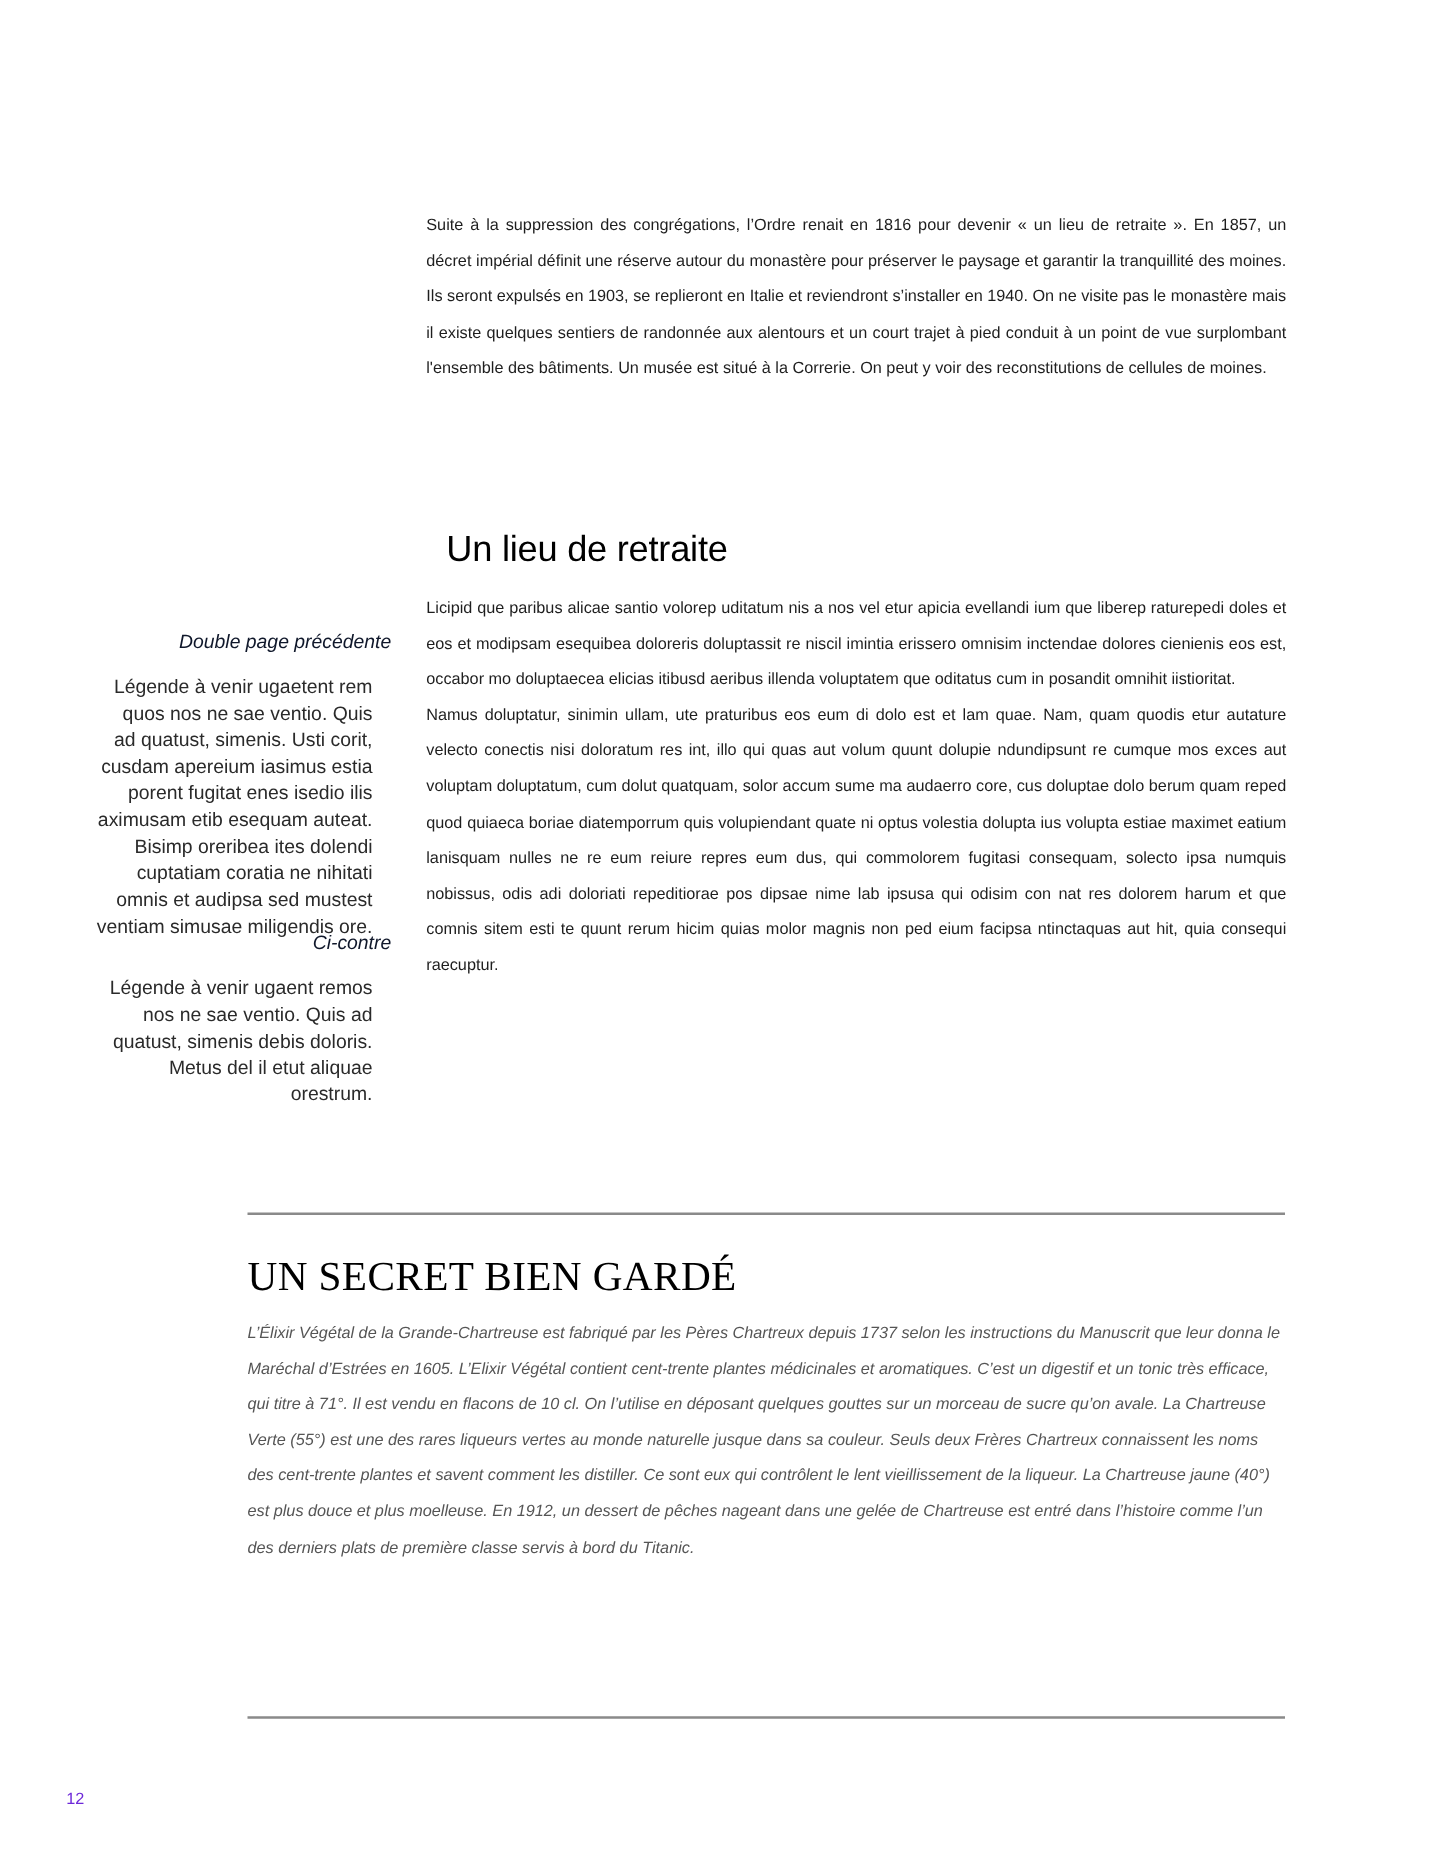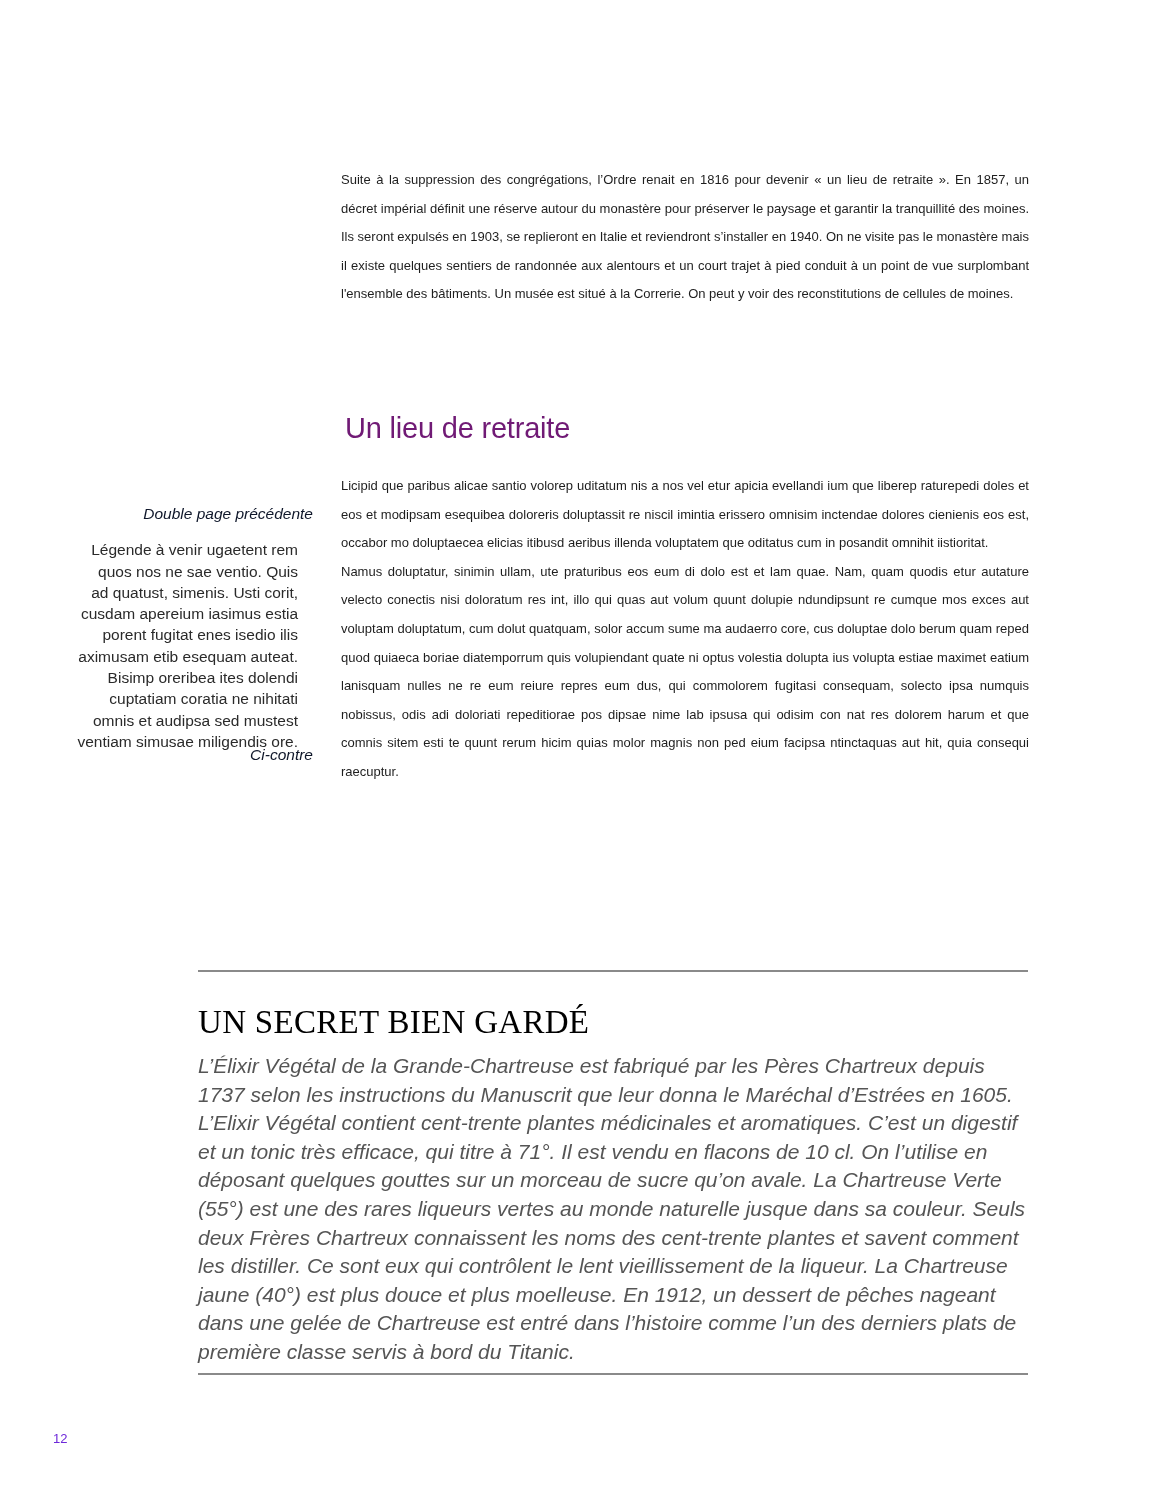--- a/index.html
+++ b/index.html
@@ -29,23 +29,23 @@
     }
     .intro p, .body-text p {
       margin: 0;
     }
     .subheading {
       position: absolute;
       left: 341px;
       top: 408px;
       font-size: 29px;
       font-weight: 300;
-      color: #701a75;
+      color: #000000;
       letter-spacing: -0.2px;
-      margin: 4px;
+      margin: 16px;
     }
     .body-text {
       top: 472px;
     }
     .sidebar {
       position: absolute;
       left: 62px;
       width: 251px;
       text-align: right;
       font-size: 15.5px;
@@ -84,21 +84,21 @@
       letter-spacing: 0.3px;
       color: #000000;
     }
     .box-text {
       position: absolute;
       left: 198px;
       top: 1052px;
       width: 830px;
       margin: 0;
       font-style: italic;
-      font-size: 21px;
+      font-size: 13px;
       line-height: 28.6px;
       color: #555555;
     }
     .page-number {
       position: absolute;
       left: 53px;
       top: 1431px;
       font-size: 13px;
       color: #6d28d9;
     }
@@ -117,20 +117,21 @@
   <p>Namus doluptatur, sinimin ullam, ute praturibus eos eum di dolo est et lam quae. Nam, quam quodis etur autature velecto conectis nisi doloratum res int, illo qui quas aut volum quunt dolupie ndundipsunt re cumque mos exces aut voluptam doluptatum, cum dolut quatquam, solor accum sume ma audaerro core, cus doluptae dolo berum quam reped quod quiaeca boriae diatemporrum quis volupiendant quate ni optus volestia dolupta ius volupta estiae maximet eatium lanisquam nulles ne re eum reiure repres eum dus, qui commolorem fugitasi consequam, solecto ipsa numquis nobissus, odis adi doloriati repeditiorae pos dipsae nime lab ipsusa qui odisim con nat res dolorem harum et que comnis sitem esti te quunt rerum hicim quias molor magnis non ped eium facipsa ntinctaquas aut hit, quia consequi raecuptur.</p>
 </div>
 
 <div class="sidebar sidebar-1">
   <p class="cap-title">Double page précédente</p>
   <p class="cap-text">Légende à venir  ugaetent rem quos nos ne sae ventio. Quis ad quatust, simenis. Usti corit, cusdam apereium iasimus estia porent fugitat enes isedio ilis aximusam etib esequam auteat. Bisimp oreribea ites dolendi cuptatiam coratia ne nihitati omnis et audipsa sed mustest ventiam simusae miligendis ore.</p>
 </div>
 
 <div class="sidebar sidebar-2">
   <p class="cap-title">Ci-contre</p>
+  <p class="cap-text">Légende à venir  ugaent remos nos ne sae ventio. Quis ad quatust, simenis debis doloris. Metus del il etut aliquae orestrum.</p>
 </div>
 
 <div class="rule rule-top"></div>
 
 <h2 class="box-title">UN SECRET BIEN GARDÉ</h2>
 <p class="box-text">L’Élixir Végétal de la Grande-Chartreuse est fabriqué par les Pères Chartreux depuis 1737 selon les instructions du Manuscrit que leur donna le Maréchal d’Estrées en 1605. L’Elixir Végétal contient cent-trente plantes médicinales et aromatiques. C’est un digestif et un tonic très efficace, qui titre à 71°. Il est vendu en flacons de 10 cl. On l’utilise en déposant quelques gouttes sur un morceau de sucre qu’on avale. La Chartreuse Verte (55°) est une des rares liqueurs vertes au monde naturelle jusque dans sa couleur. Seuls deux Frères Chartreux connaissent les noms des cent-trente plantes et savent comment les distiller. Ce sont eux qui contrôlent le lent vieillissement de la liqueur. La Chartreuse jaune (40°) est plus douce et plus moelleuse. En 1912, un dessert de pêches nageant dans une gelée de Chartreuse est entré dans l’histoire comme l’un des derniers plats de première classe servis à bord du Titanic.</p>
 
 <div class="rule rule-bottom"></div>
 
 <div class="page-number">12</div>

